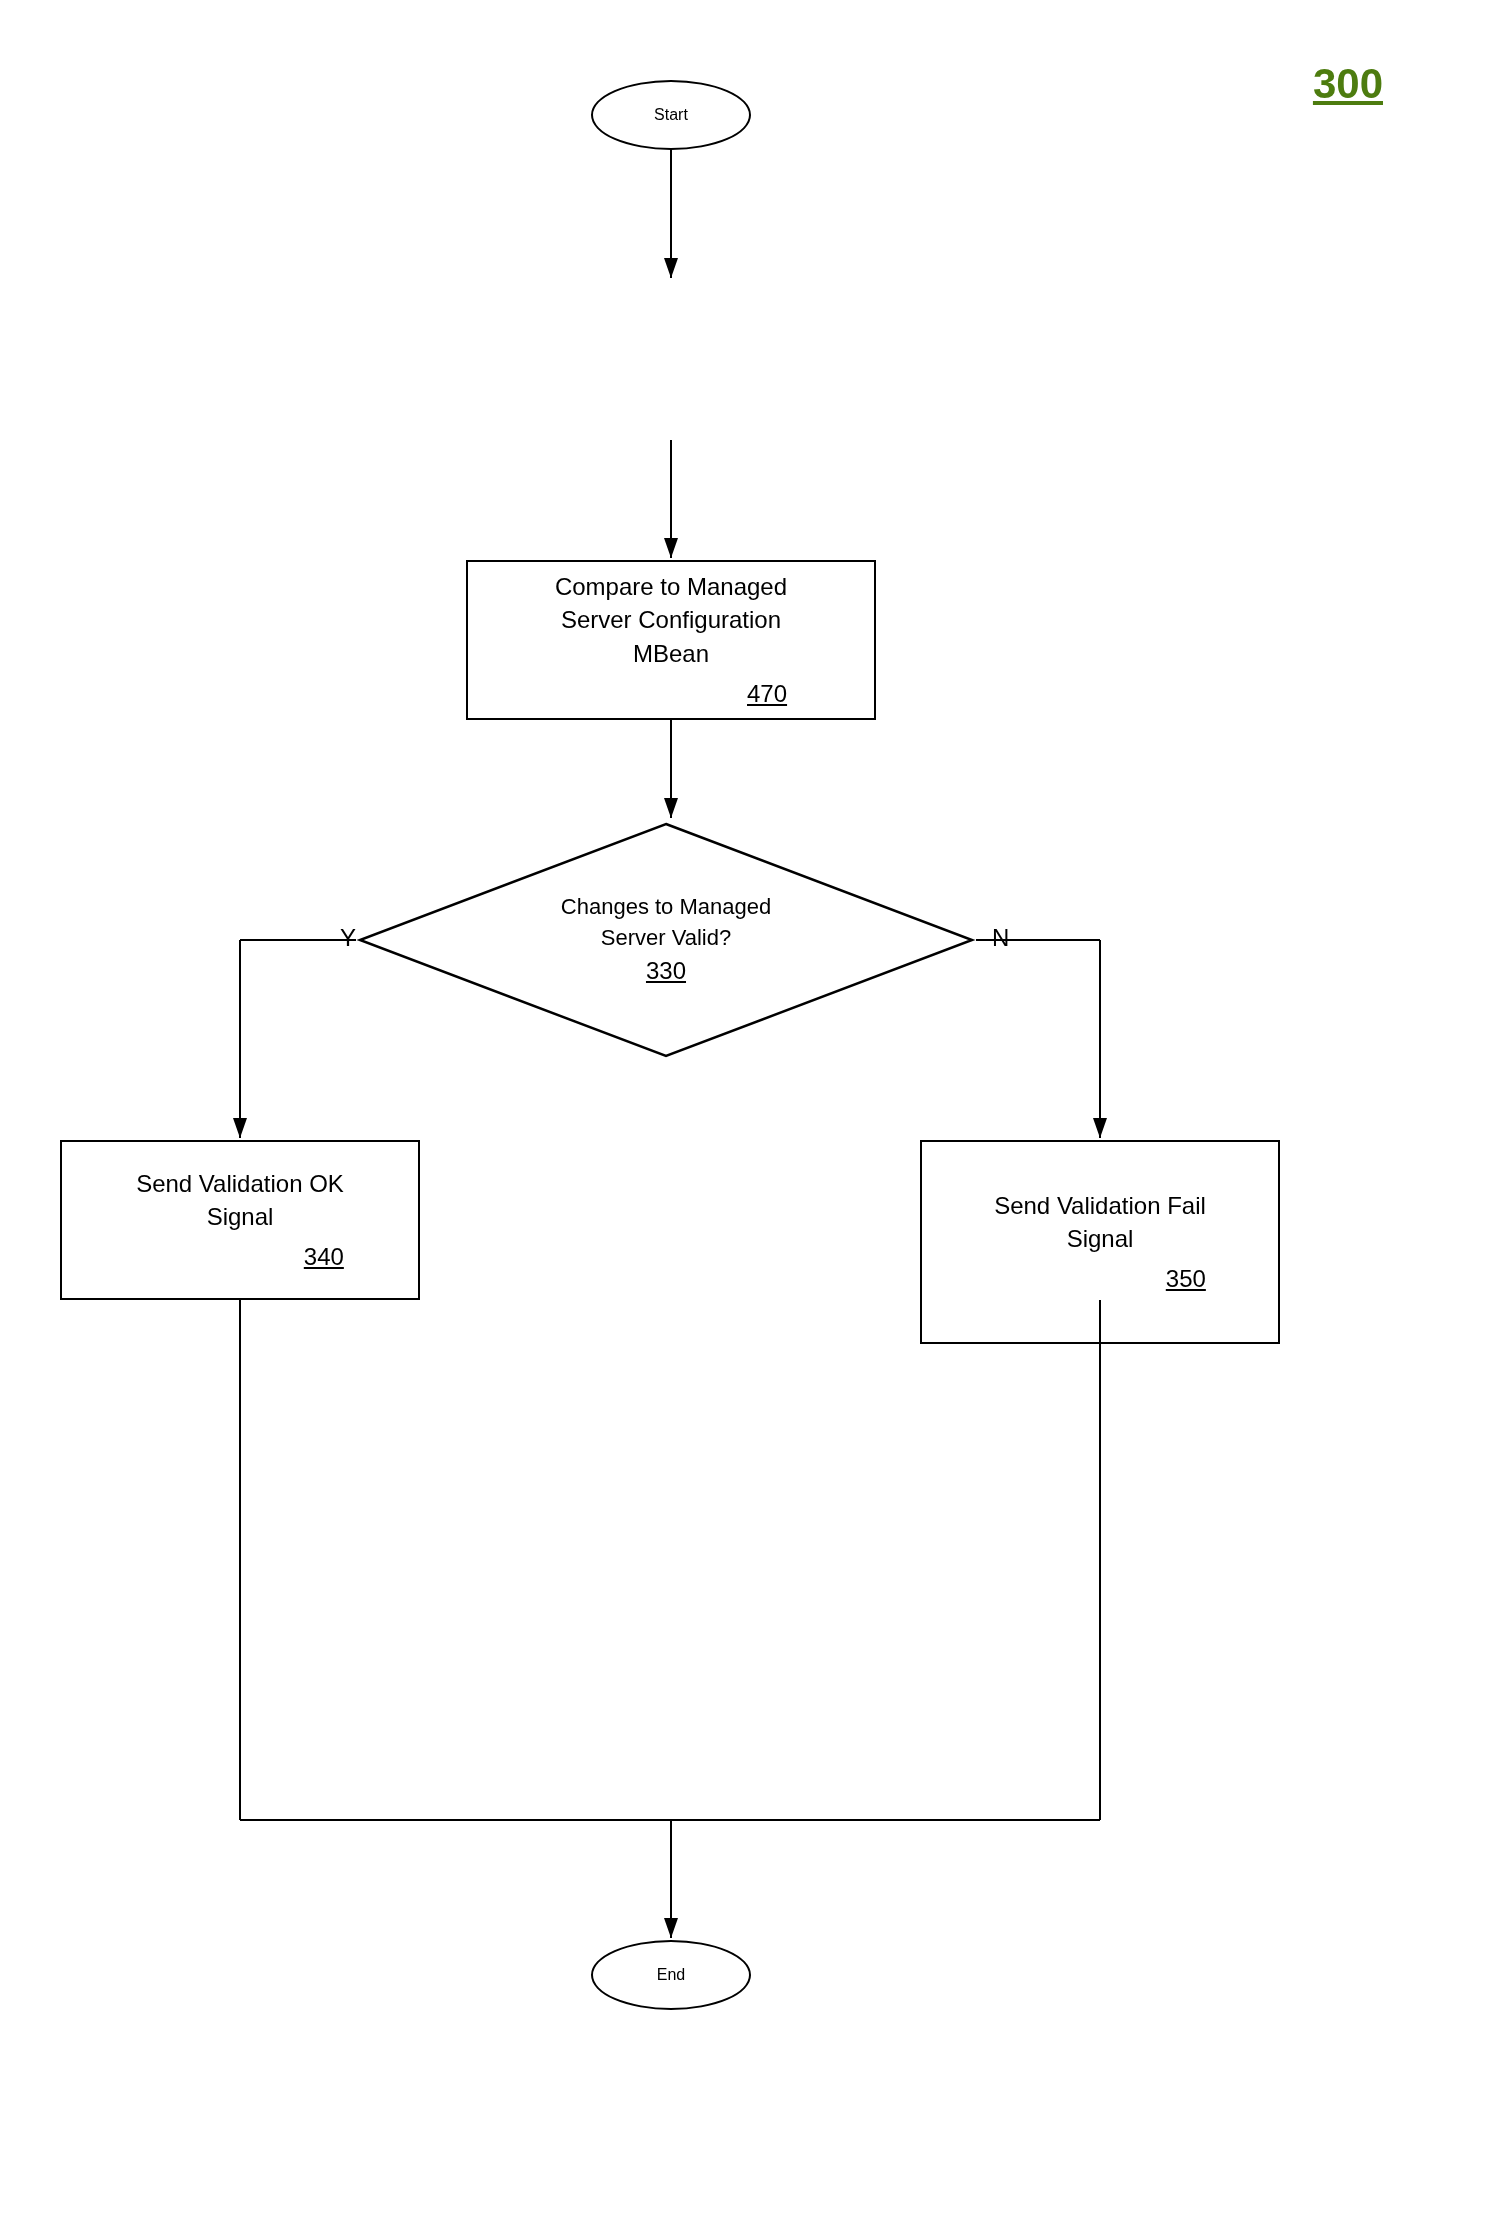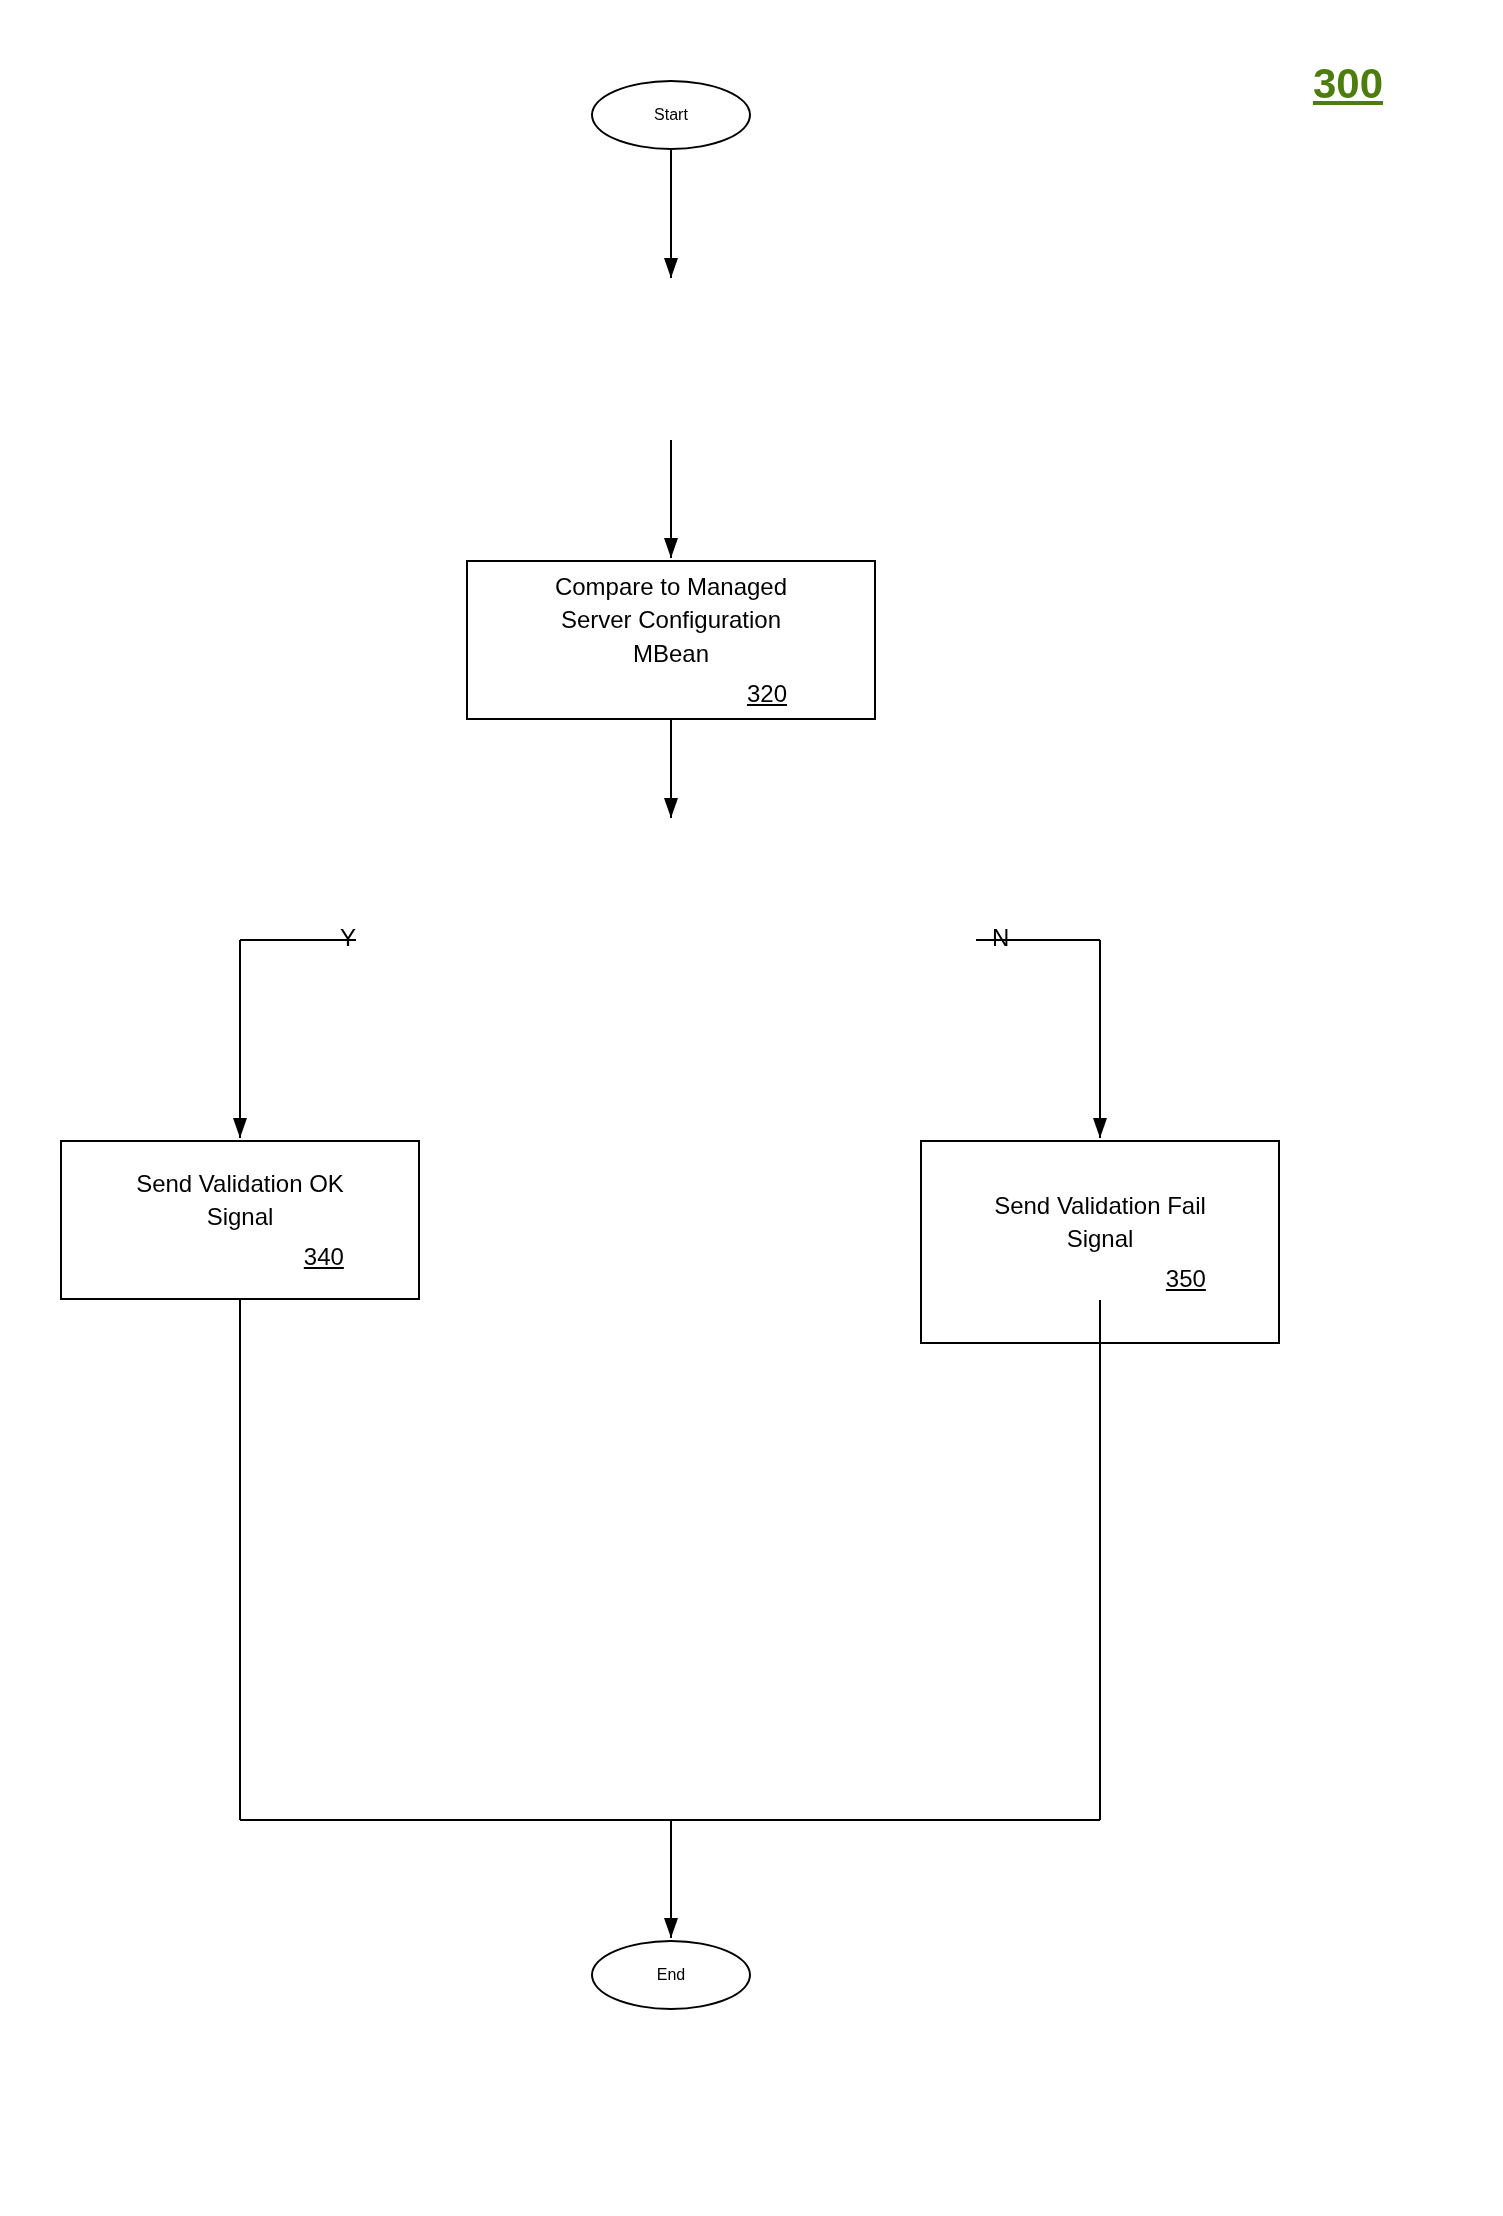--- a/index.html
+++ b/index.html
@@ -108,24 +108,33 @@
   <div class="diagram-number shape">300</div>
 
   <div class="shape oval" style="left: 591px; top: 80px;">
     <span>Start</span>
   </div>
 
 
   <div class="shape rect" style="left: 466px; top: 560px; width: 410px; height: 160px; padding: 12px;">
     <div>
       <div>Compare to Managed<br>Server Configuration<br>MBean</div>
-      <div class="step-num" style="text-align:right; margin-top:6px;">320</div>
+      <div class="step-num" style="text-align:right; margin-top:6px;">470</div>
     </div>
   </div>
 
+  <div class="diamond-wrapper" style="left: 356px; top: 820px; width: 620px; height: 240px;">
+    <svg class="diamond-svg" width="620" height="240" viewBox="0 0 620 240">
+      <polygon points="310,4 616,120 310,236 4,120" fill="white" stroke="black" stroke-width="2.5"></polygon>
+    </svg>
+    <div class="diamond-text">
+      Changes to Managed<br>Server Valid?<br>
+      <span class="step-num">330</span>
+    </div>
+  </div>
 
   <div class="branch-label" style="left: 340px; top: 924px;">Y</div>
 
   <div class="branch-label" style="left: 992px; top: 924px;">N</div>
 
   <div class="shape rect" style="left: 60px; top: 1140px; width: 360px; height: 160px; padding: 16px;">
     <div>
       <div>Send Validation OK<br>Signal</div>
       <div class="step-num" style="text-align:right; margin-top:6px;">340</div>
     </div>

